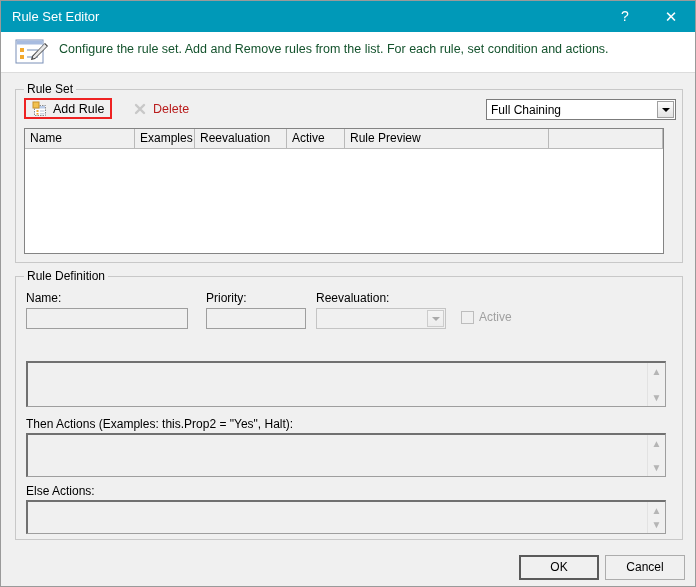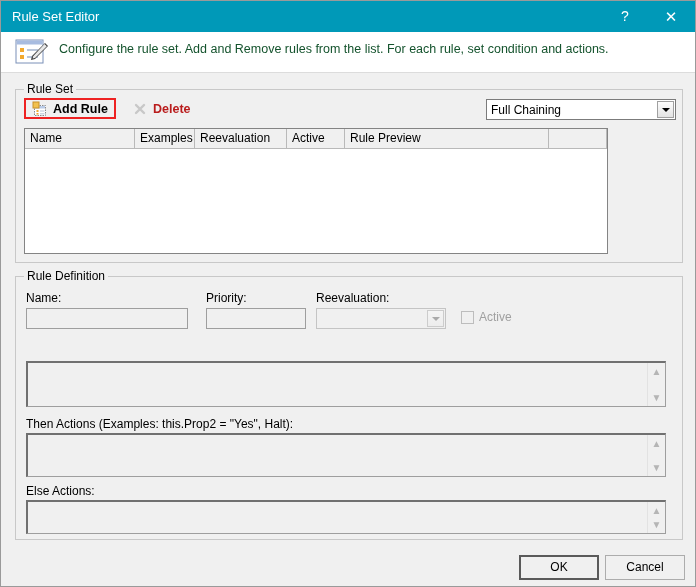--- a/index.html
+++ b/index.html
@@ -117,21 +117,20 @@
     top: 0;
     height: 21px;
     display: flex;
     align-items: center;
     padding: 0 6px;
     box-sizing: border-box;
     font-size: 12.5px;
     color: #000000;
     white-space: nowrap;
     cursor: default;
-    font-weight: bold;
   }
   #add-rule-button {
     left: 2px;
     border: 2px solid #ee2222;
     background: #f0f0f0;
   }
   #delete-button {
     left: 104px;
     color: #b91c1c;
     text-align: center;
@@ -188,21 +187,21 @@
     border-left: 4px solid transparent;
     border-right: 4px solid transparent;
     border-top: 4px solid #000000;
   }
   .tri-down.disabled { border-top-color: #aaaaaa; }
 
   
   #rule-list {
     position: absolute;
     left: 8px; top: 38px;
-    width: 584px; height: 126px;
+    width: 640px; height: 126px;
     box-sizing: border-box;
     background: #ffffff;
     border: 1px solid #848484;
     overflow: hidden;
   }
   #list-header {
     display: flex;
     height: 19px;
     background: #f0f0f0;
     border-bottom: 1px solid #b9b9b9;

